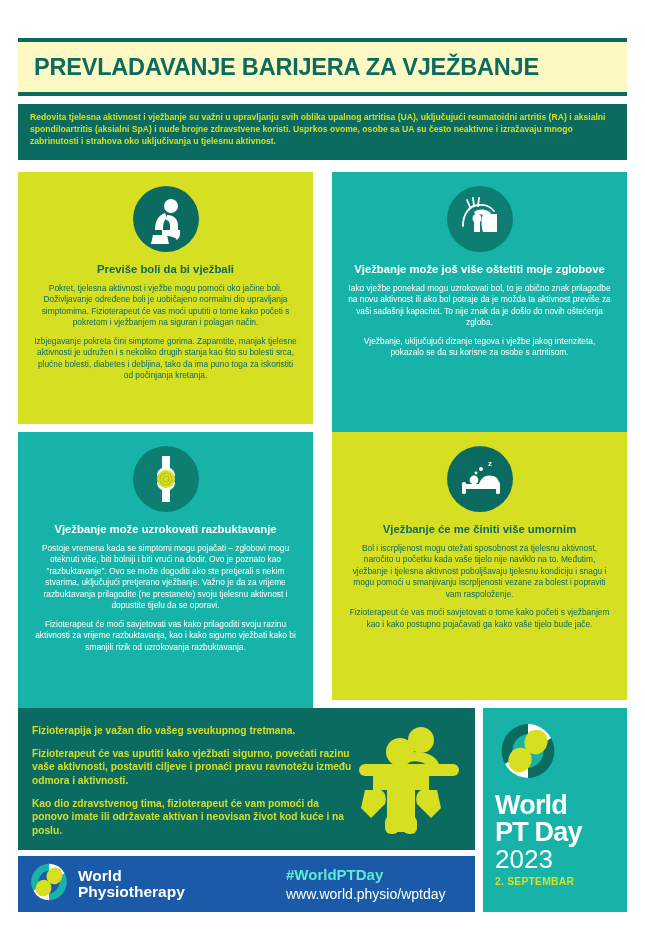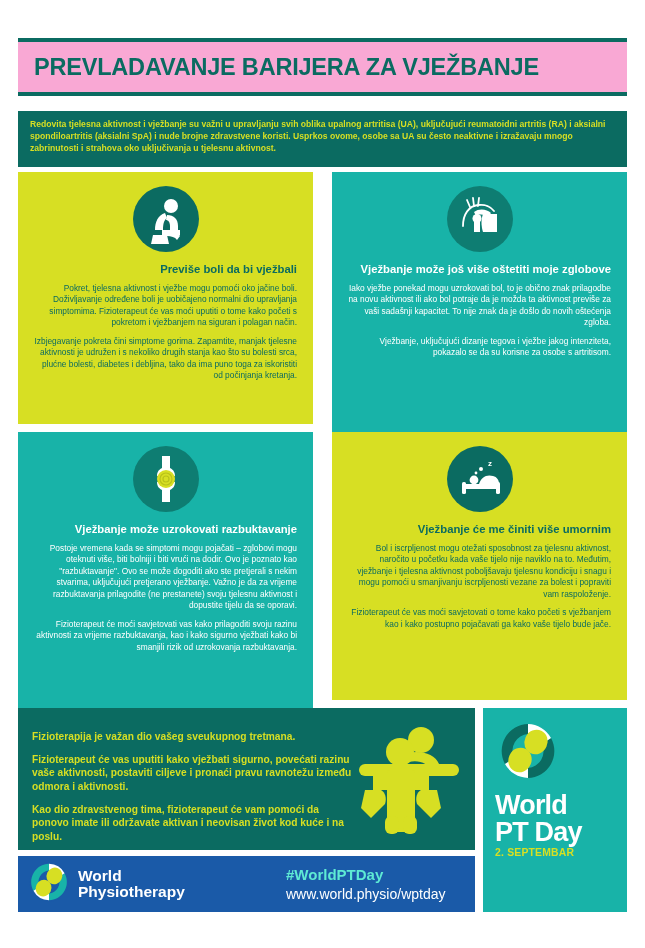--- a/index.html
+++ b/index.html
@@ -7,42 +7,42 @@
     width: 645px; height: 948px;
     background: #ffffff;
     font-family: "Liberation Sans", "DejaVu Sans", sans-serif;
     overflow: hidden;
   }
   .poster { position: relative; width: 645px; height: 948px; background: #ffffff; }
 
   
   .header-band {
     position: absolute; left: 18px; top: 38px; width: 609px; height: 58px;
-    background: #f9a8d4;
+    background: #fef9c3;
     border-top: 4px solid #0b6b61; border-bottom: 4px solid #0b6b61;
     display: flex; align-items: center; padding-left: 16px;
   }
   .header-title {
     color: #0b6b61; font-size: 23.5px; font-weight: bold;
     letter-spacing: -0.2px; white-space: nowrap;
   }
 
   
   .intro-band {
     position: absolute; left: 18px; top: 104px; width: 609px; height: 56px;
-    background: #0b6b61; padding: 7px 12px 0 12px; margin-top: 7px;
+    background: #0b6b61; padding: 7px 12px 0 12px;
   }
   .intro-text {
     color: #d7df23; font-size: 8.6px; line-height: 1.42; font-weight: bold;
   }
 
   
   .card {
     position: absolute; width: 295px; padding: 14px 16px 10px 16px;
-    text-align: right;
+    text-align: center;
   }
   .card.yellow { background: #d7df23; }
   .card.teal   { background: #18b3a8; }
   #card-1 { left: 18px;  top: 172px; height: 252px; }
   #card-2 { left: 332px; top: 172px; height: 299px; }
   #card-3 { left: 18px;  top: 432px; height: 344px; }
   #card-4 { left: 332px; top: 432px; height: 268px; }
 
   .icon-circle {
     width: 66px; height: 66px; border-radius: 50%; background: #0b6b61;
@@ -56,21 +56,21 @@
   }
   .card-body p { font-size: 8.35px; line-height: 1.38; margin-bottom: 7px; }
   .card-body p:last-child { margin-bottom: 0; }
 
   .card.yellow .card-title, .card.yellow .card-body { color: #0b6b61; }
   .card.teal   .card-title, .card.teal   .card-body { color: #ffffff; }
 
   
   .msg-panel {
     position: absolute; left: 18px; top: 708px; width: 457px; height: 142px;
-    background: #0b6b61; padding: 22px 14px;
+    background: #0b6b61; padding: 16px 14px;
   }
   .msg-panel p {
     color: #d7df23; font-size: 10.2px; font-weight: bold; line-height: 1.34;
     margin-bottom: 9px; max-width: 320px;
   }
   .msg-panel p:last-child { margin-bottom: 0; }
   .msg-figure { position: absolute; right: 6px; top: 12px; }
 
   
   .wpt-panel {
@@ -224,20 +224,21 @@
         <path d="M31 4 A27 27 0 0 0 8 44 L17 38 A17 17 0 0 1 31 14 Z" fill="#0b6b61"></path>
         <path d="M31 58 A27 27 0 0 0 54 18 L45 24 A17 17 0 0 1 31 48 Z" fill="#0b6b61"></path>
         <path d="M31 4 A27 27 0 0 1 54 18 L45 24 A17 17 0 0 0 31 14 Z" fill="#ffffff"></path>
         <path d="M31 58 A27 27 0 0 1 8 44 L17 38 A17 17 0 0 0 31 48 Z" fill="#ffffff"></path>
         <ellipse cx="39" cy="22" rx="11.5" ry="12.5" transform="rotate(25 39 22)" fill="#d7df23"></ellipse>
         <ellipse cx="23" cy="40" rx="11.5" ry="12.5" transform="rotate(25 23 40)" fill="#d7df23"></ellipse>
       </svg>
     </div>
     <div class="wpt-world">World</div>
     <div class="wpt-ptday">PT Day</div>
+    <div class="wpt-year">2023</div>
     <div class="wpt-date">2. SEPTEMBAR</div>
   </div>
 
   <div class="footer-bar">
     <div>
       <svg width="42" height="42" viewBox="0 0 62 62">
         <circle cx="31" cy="31" r="29" fill="#1a5aa8"></circle>
         <path d="M31 4 A27 27 0 0 0 8 44 L17 38 A17 17 0 0 1 31 14 Z" fill="#18b3a8"></path>
         <path d="M31 58 A27 27 0 0 0 54 18 L45 24 A17 17 0 0 1 31 48 Z" fill="#18b3a8"></path>
         <path d="M31 4 A27 27 0 0 1 54 18 L45 24 A17 17 0 0 0 31 14 Z" fill="#ffffff"></path>

